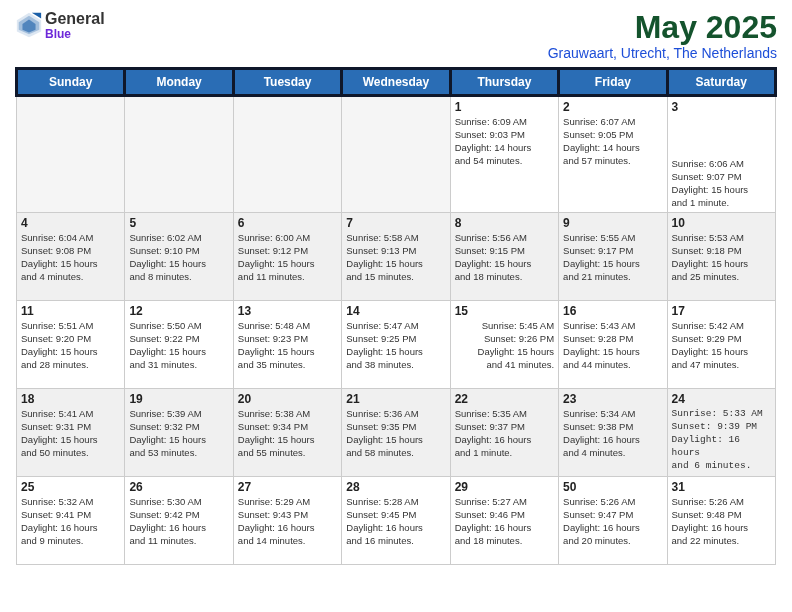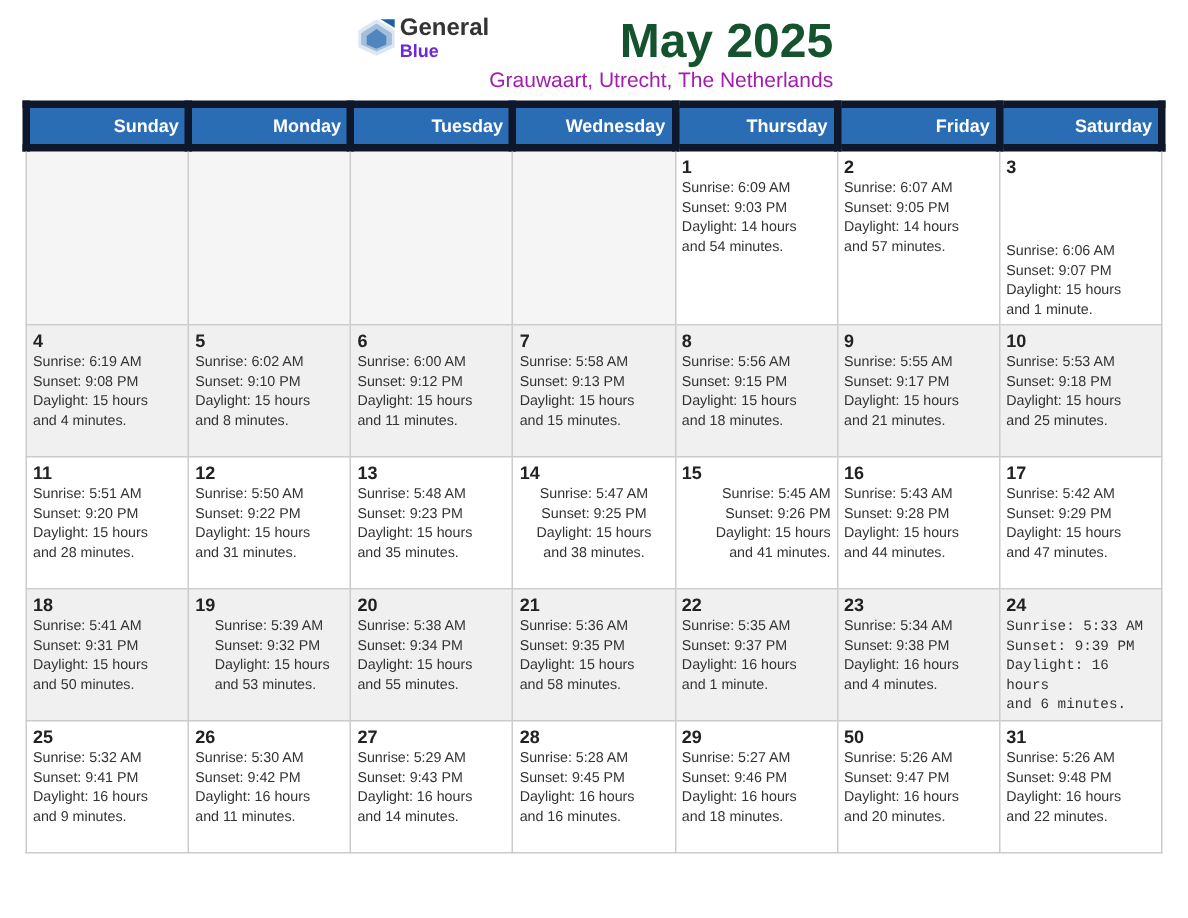--- a/index.html
+++ b/index.html
@@ -10,21 +10,21 @@
       min-height: 612px;
       padding: 0;
     }
     .container {
       width: 792px;
       padding: 10px 15px;
     }
     .header-row {
       display: flex;
       align-items: flex-start;
-      justify-content: center;
+      justify-content: space-between;
       margin-bottom: 6px;
     }
     .logo {
       display: flex;
       align-items: center;
       gap: 0;
     }
     .logo-text {
       display: flex;
       flex-direction: column;
@@ -49,35 +49,35 @@
       text-align: right;
     }
     .month-year {
       font-size: 32px;
       font-weight: bold;
       color: #14532d;
       line-height: 1.1;
     }
     .location {
       font-size: 14px;
-      color: #a21caf;
+      color: #1d4ed8;
     }
     table {
       width: 100%;
       border-collapse: collapse;
       table-layout: fixed;
     }
     th {
       background-color: #2a6db5;
       color: #fff;
       font-size: 12px;
       font-weight: bold;
       padding: 5px 4px;
-      text-align: right;
-      border: 5px solid #0f172a;
+      text-align: center;
+      border: 3px solid #0f172a;
     }
     td {
       border: 1px solid #ccc;
       vertical-align: top;
       padding: 3px 4px;
       font-size: 10px;
       color: #333;
       background: #fff;
       height: 88px;
     }
@@ -160,21 +160,21 @@
             <div class="day-num">3</div>
             <div class="day-info" style="white-space: pre-line; margin-top: 44px;">Sunrise: 6:06 AM
 Sunset: 9:07 PM
 Daylight: 15 hours
 and 1 minute.</div>
           </td>
         </tr>
         <tr>
           <td class="gray-row">
             <div class="day-num">4</div>
-            <div class="day-info" style="white-space: pre-line;">Sunrise: 6:19 AM
+            <div class="day-info" style="white-space: pre-line;">Sunrise: 6:04 AM
 Sunset: 9:08 PM
 Daylight: 15 hours
 and 4 minutes.</div>
           </td>
           <td class="gray-row">
             <div class="day-num">5</div>
             <div class="day-info" style="white-space: pre-line;">Sunrise: 6:02 AM
 Sunset: 9:10 PM
 Daylight: 15 hours
 and 8 minutes.</div>
@@ -232,21 +232,21 @@
           </td>
           <td>
             <div class="day-num">13</div>
             <div class="day-info" style="white-space: pre-line;">Sunrise: 5:48 AM
 Sunset: 9:23 PM
 Daylight: 15 hours
 and 35 minutes.</div>
           </td>
           <td>
             <div class="day-num">14</div>
-            <div class="day-info" style="white-space: pre-line; text-align: center;">Sunrise: 5:47 AM
+            <div class="day-info" style="white-space: pre-line;">Sunrise: 5:47 AM
 Sunset: 9:25 PM
 Daylight: 15 hours
 and 38 minutes.</div>
           </td>
           <td>
             <div class="day-num">15</div>
             <div class="day-info" style="white-space: pre-line; text-align: right;">Sunrise: 5:45 AM
 Sunset: 9:26 PM
 Daylight: 15 hours
 and 41 minutes.</div>
@@ -269,21 +269,21 @@
         <tr>
           <td class="gray-row">
             <div class="day-num">18</div>
             <div class="day-info" style="white-space: pre-line;">Sunrise: 5:41 AM
 Sunset: 9:31 PM
 Daylight: 15 hours
 and 50 minutes.</div>
           </td>
           <td class="gray-row">
             <div class="day-num">19</div>
-            <div class="day-info" style="white-space: pre-line; margin-left: 13px;">Sunrise: 5:39 AM
+            <div class="day-info" style="white-space: pre-line;">Sunrise: 5:39 AM
 Sunset: 9:32 PM
 Daylight: 15 hours
 and 53 minutes.</div>
           </td>
           <td class="gray-row">
             <div class="day-num">20</div>
             <div class="day-info" style="white-space: pre-line;">Sunrise: 5:38 AM
 Sunset: 9:34 PM
 Daylight: 15 hours
 and 55 minutes.</div>

